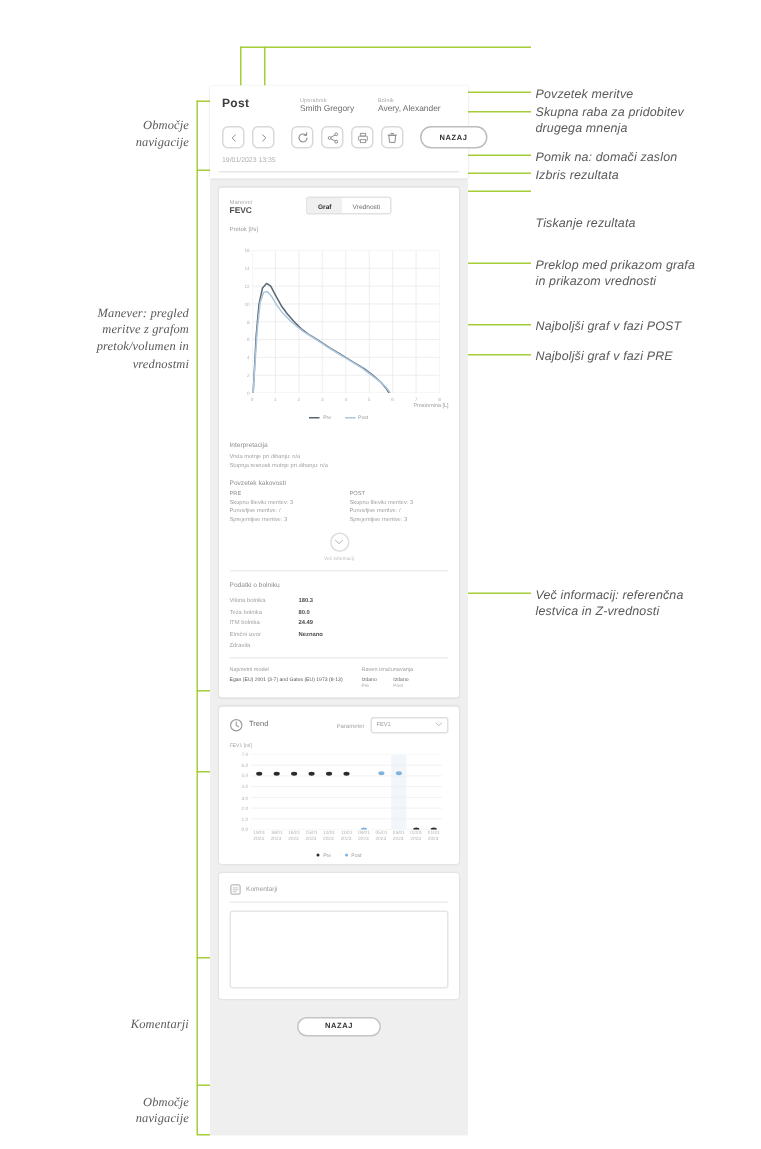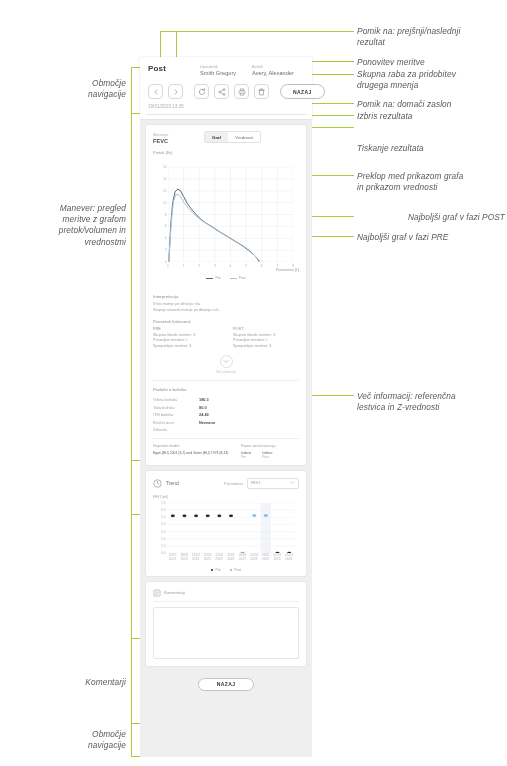--- a/index.html
+++ b/index.html
@@ -13,21 +13,21 @@
 
   
   .anno {
     position: absolute;
     font-style: italic;
     font-size: 8.3px;
     line-height: 11.2px;
     color: #58595b;
     letter-spacing: .1px;
   }
-  .anno.left  { text-align: right; }
+  .anno.left  { text-align: right; font-family: Liberation Serif, serif; }
   .anno.right { text-align: left; }
 
   
   .ln { position: absolute; background: #a6ce39; }
   .ln.h { height: 1px; }
   .ln.v { width: 1px; }
 
   
   #phone {
     position: absolute; left: 140px; top: 57px;
@@ -163,45 +163,41 @@
 
   <div class="ln v" style="left:131px; top:514px; height:124px;"></div>
   <div class="ln h" style="left:131px; top:638px; width:9px;"></div>
 
   <div class="ln v" style="left:131px; top:638px; height:85px;"></div>
   <div class="ln h" style="left:131px; top:723px; width:9px;"></div>
 
   <div class="ln v" style="left:131px; top:723px; height:33px;"></div>
   <div class="ln h" style="left:131px; top:756px; width:9px;"></div>
 
-  <div class="anno right" style="left:357px; top:26px; width:148px;">
-    <div style="white-space:pre-line;">Pomik na: prejšnji/naslednji
-rezultat</div>
-  </div>
   <div class="anno right" style="left:357px; top:57px; width:148px;">
-    <div>Ponovitev meritve</div>
+    <div>Povzetek meritve</div>
   </div>
   <div class="anno right" style="left:357px; top:69px; width:148px;">
     <div style="white-space:pre-line;">Skupna raba za pridobitev
 drugega mnenja</div>
   </div>
   <div class="anno right" style="left:357px; top:99px; width:148px;">
     <div>Pomik na: domači zaslon</div>
   </div>
   <div class="anno right" style="left:357px; top:111px; width:148px;">
     <div>Izbris rezultata</div>
   </div>
   <div class="anno right" style="left:357px; top:123px; width:148px;margin-top:20px;">
     <div>Tiskanje  rezultata</div>
   </div>
   <div class="anno right" style="left:357px; top:171px; width:148px;">
     <div style="white-space:pre-line;">Preklop med prikazom grafa
 in prikazom vrednosti</div>
   </div>
-  <div class="anno right" style="left:357px; top:212px; width:148px;text-align:right;">
+  <div class="anno right" style="left:357px; top:212px; width:148px;">
     <div>Najboljši graf v fazi POST</div>
   </div>
   <div class="anno right" style="left:357px; top:232px; width:148px;">
     <div>Najboljši graf v fazi PRE</div>
   </div>
   <div class="anno right" style="left:357px; top:391px; width:148px;">
     <div style="white-space:pre-line;">Več informacij: referenčna
 lestvica in Z-vrednosti</div>
   </div>
 

